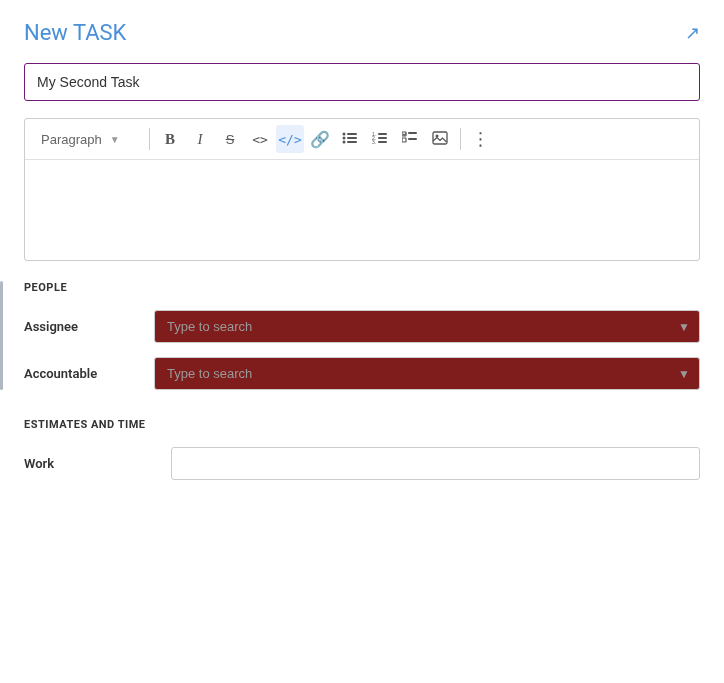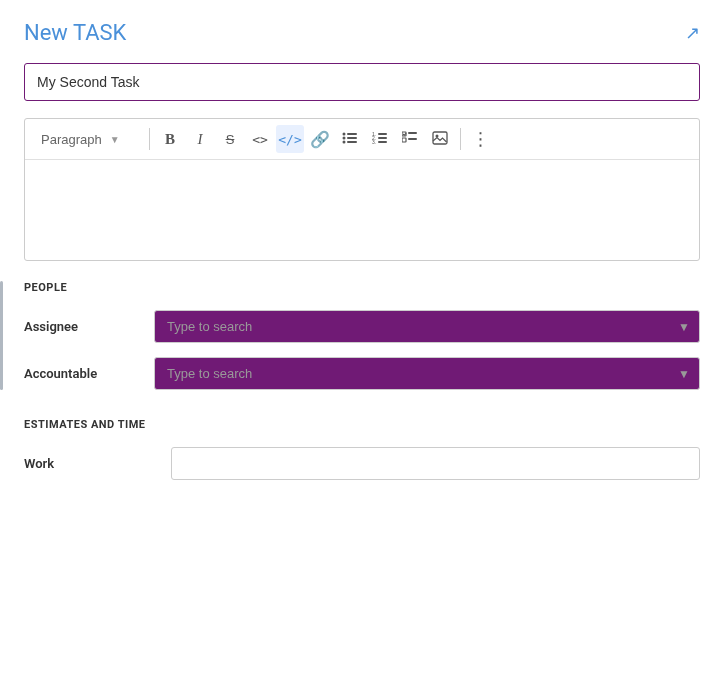--- a/index.html
+++ b/index.html
@@ -178,21 +178,21 @@
     }
 
     .select-wrapper select {
       width: 100%;
       border: 1px solid #ccc;
       border-radius: 3px;
       padding: 8px 14px 8px 12px;
       font-size: 13px;
       color: #999;
       appearance: none;
-      background: #701a75;
+      background: #7f1d1d;
       cursor: pointer;
       outline: none;
     }
 
     .select-arrow {
       position: absolute;
       right: 10px;
       top: 50%;
       transform: translateY(-50%);
       pointer-events: none;

